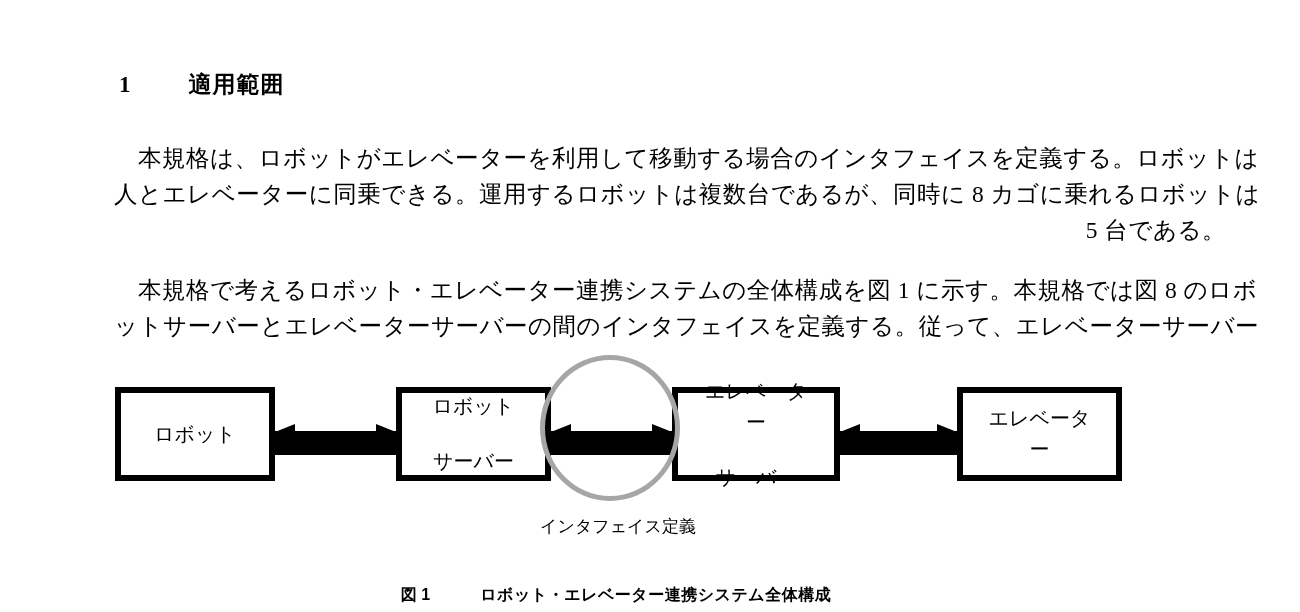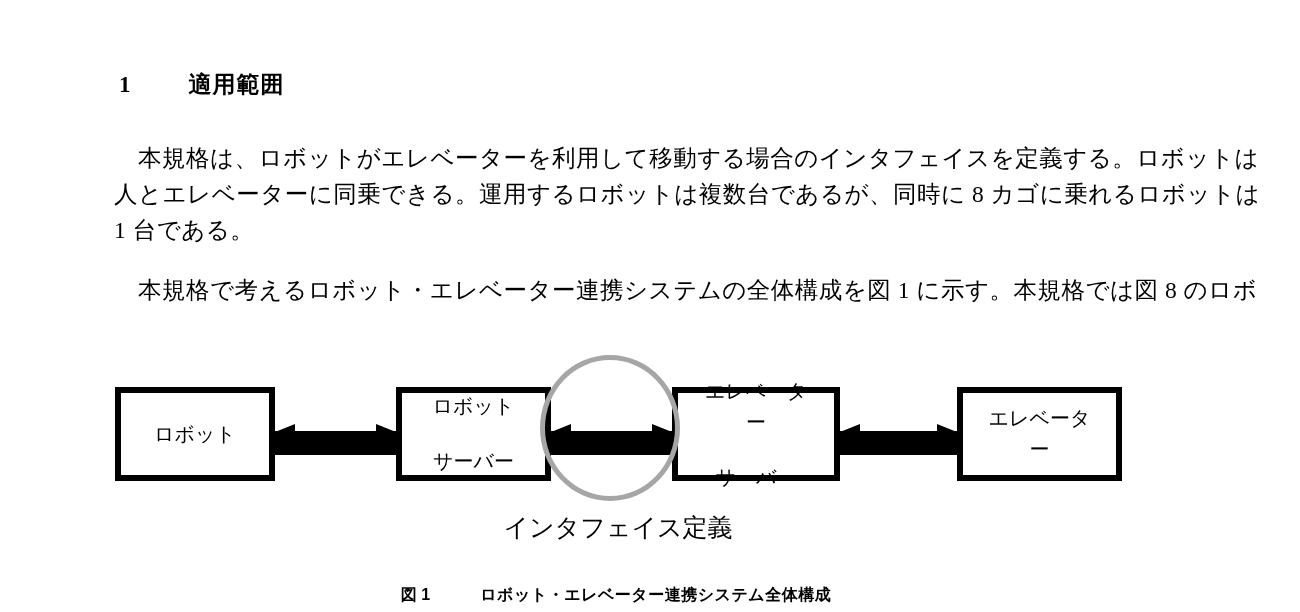--- a/index.html
+++ b/index.html
@@ -31,20 +31,21 @@
     margin-left:34px;letter-spacing:1px;
   }
 
   
   .para{position:absolute;left:78px;width:1160px;font-size:23.5px;}
   .para-1{top:104px;}
   .para-2{top:236px;}
   .para-line{
     line-height:36px;height:36px;white-space:nowrap;
     letter-spacing:0.5px;
+    text-align:right;
   }
 
   
   .diagram{position:absolute;left:0;top:340px;width:1056px;height:200px;}
   .dbox{
     position:absolute;top:35px;height:94px;
     border:6px solid var(--box-border);background:#ffffff;
     display:flex;flex-direction:column;align-items:center;justify-content:center;
     font-family:"Liberation Sans","DejaVu Sans",sans-serif;
     font-size:20px;line-height:31px;text-align:center;
@@ -66,21 +67,21 @@
   .arrow-3{left:828px;width:117px;}
 
   .interface-circle{
     position:absolute;left:528px;top:3px;width:140px;height:146px;
     border:5px solid var(--circle-color);border-radius:50%;
     background:transparent;
   }
   .interface-label{
     position:absolute;left:606px;top:148px;transform:translateX(-50%);
     font-family:"Liberation Sans","DejaVu Sans",sans-serif;
-    font-size:25px;line-height:30px;white-space:nowrap;
+    font-size:17px;line-height:30px;white-space:nowrap;
   }
 
   
   .caption{
     position:absolute;left:0;top:554px;width:1208px;text-align:center;
     font-family:"Liberation Sans","DejaVu Sans",sans-serif;
     font-weight:bold;font-size:16px;line-height:34px;white-space:nowrap;
   }
   .caption-title{margin-left:26px;letter-spacing:0.5px;}
 </style>
@@ -89,25 +90,26 @@
 
 <div class="page">
 
   <div class="heading">
     <span class="heading-number">1</span><span class="heading-title">適用範囲</span>
   </div>
 
   <div class="para para-1">
     <div class="para-line">　本規格は、ロボットがエレベーターを利用して移動する場合のインタフェイスを定義する。ロボットは</div>
     <div class="para-line">人とエレベーターに同乗できる。運用するロボットは複数台であるが、同時に 8 カゴに乗れるロボットは</div>
-    <div class="para-line">1 台である。</div>
+    <div class="para-line">5 台である。</div>
   </div>
 
   <div class="para para-2">
     <div class="para-line">　本規格で考えるロボット・エレベーター連携システムの全体構成を図 1 に示す。本規格では図 8 のロボ</div>
+    <div class="para-line">ットサーバーとエレベーターサーバーの間のインタフェイスを定義する。従って、エレベーターサーバー</div>
   </div>
 
   <div class="diagram">
 
     <div class="dbox dbox-robot">
       <div>ロボット</div>
     </div>
 
     <div class="arrow arrow-1"></div>
 

